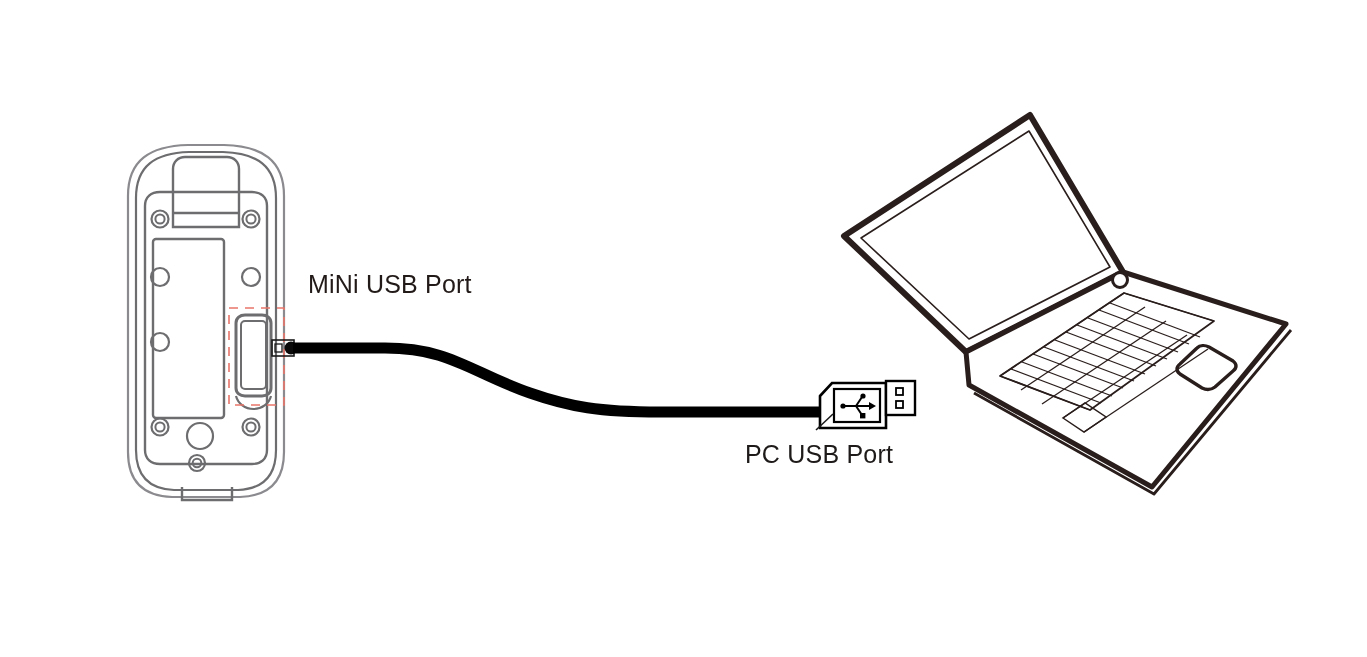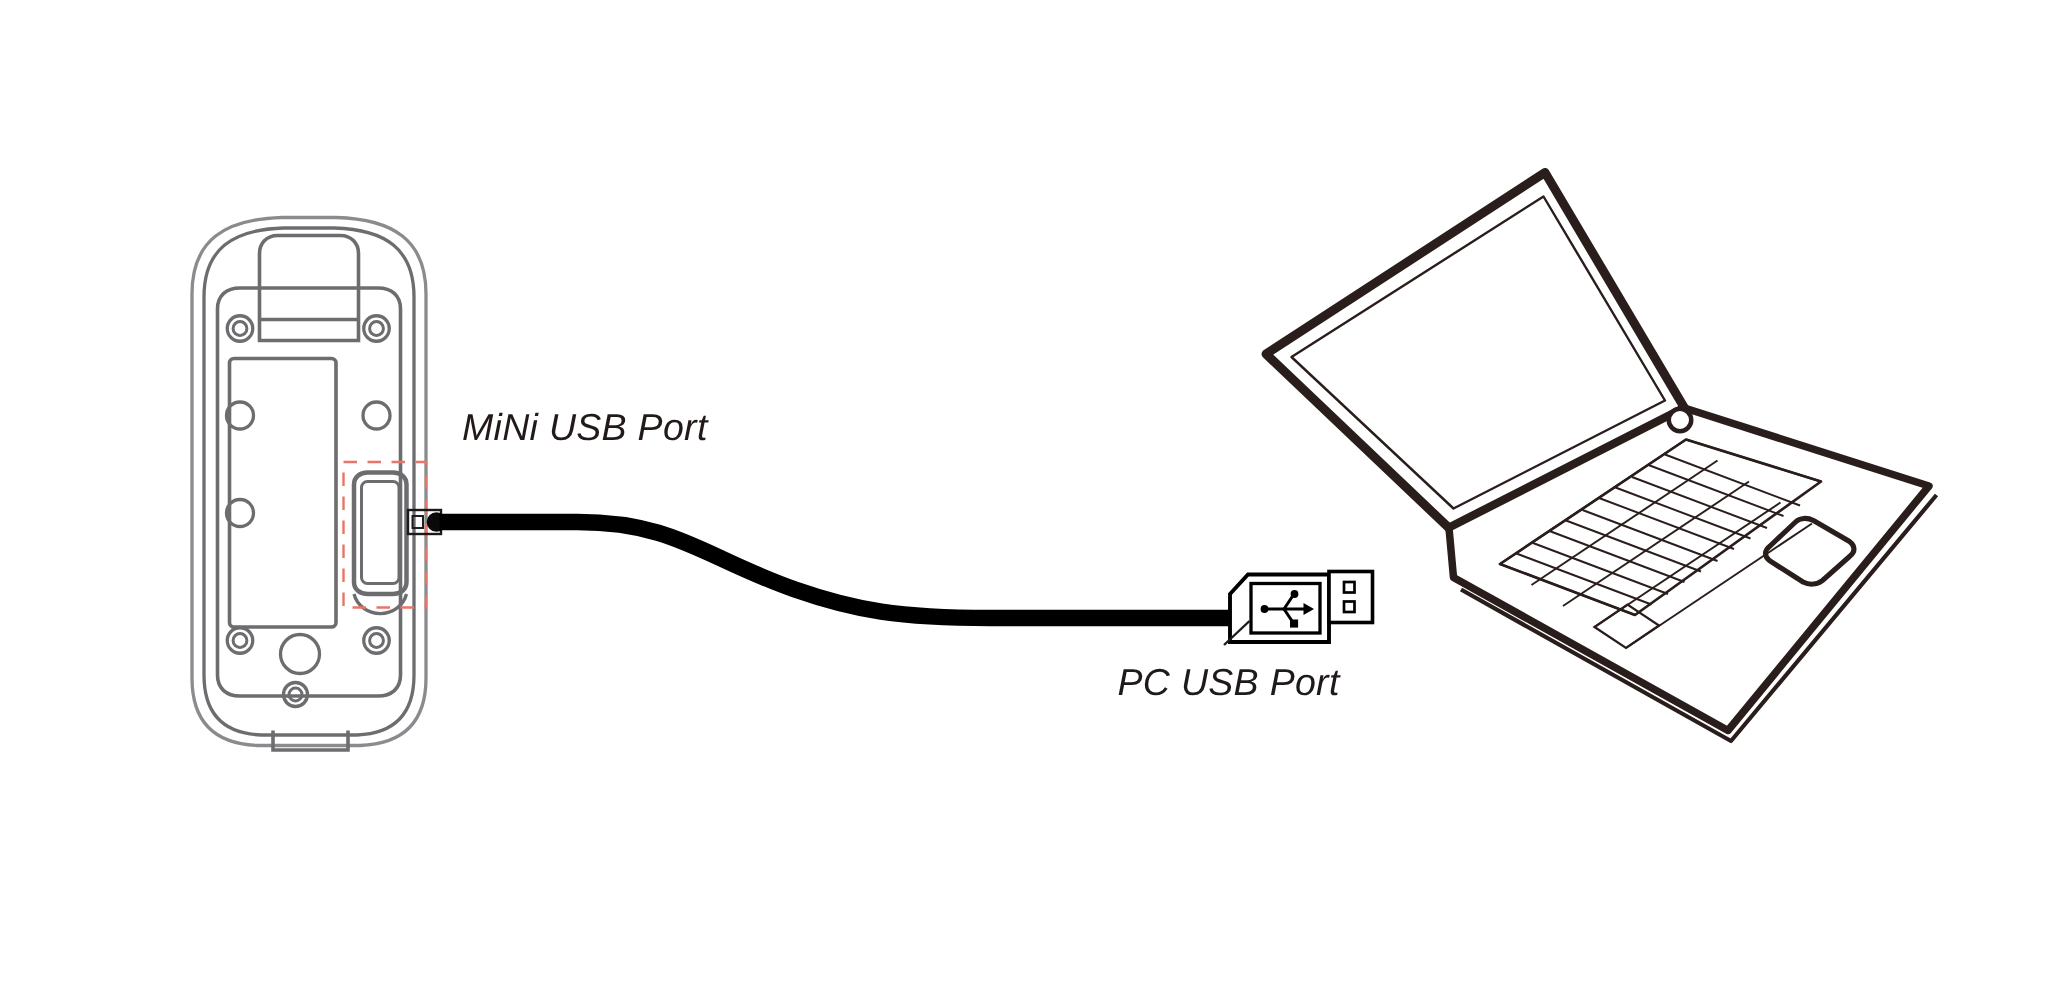--- a/index.html
+++ b/index.html
@@ -13,21 +13,20 @@
     font-family: "Liberation Sans", sans-serif;
     overflow: hidden;
     position: relative;
   }
   #diagram-root {
     position: absolute;
     top: 0;
     left: 0;
     width: 1265px;
     height: 657px;
-    font-style: italic;
   }
   svg.stage {
     display: block;
     width: 1367px;
     height: 657px;
   }
   .label-mini {
     font-family: "Liberation Sans", sans-serif;
     font-size: 25px;
     font-weight: 400;

